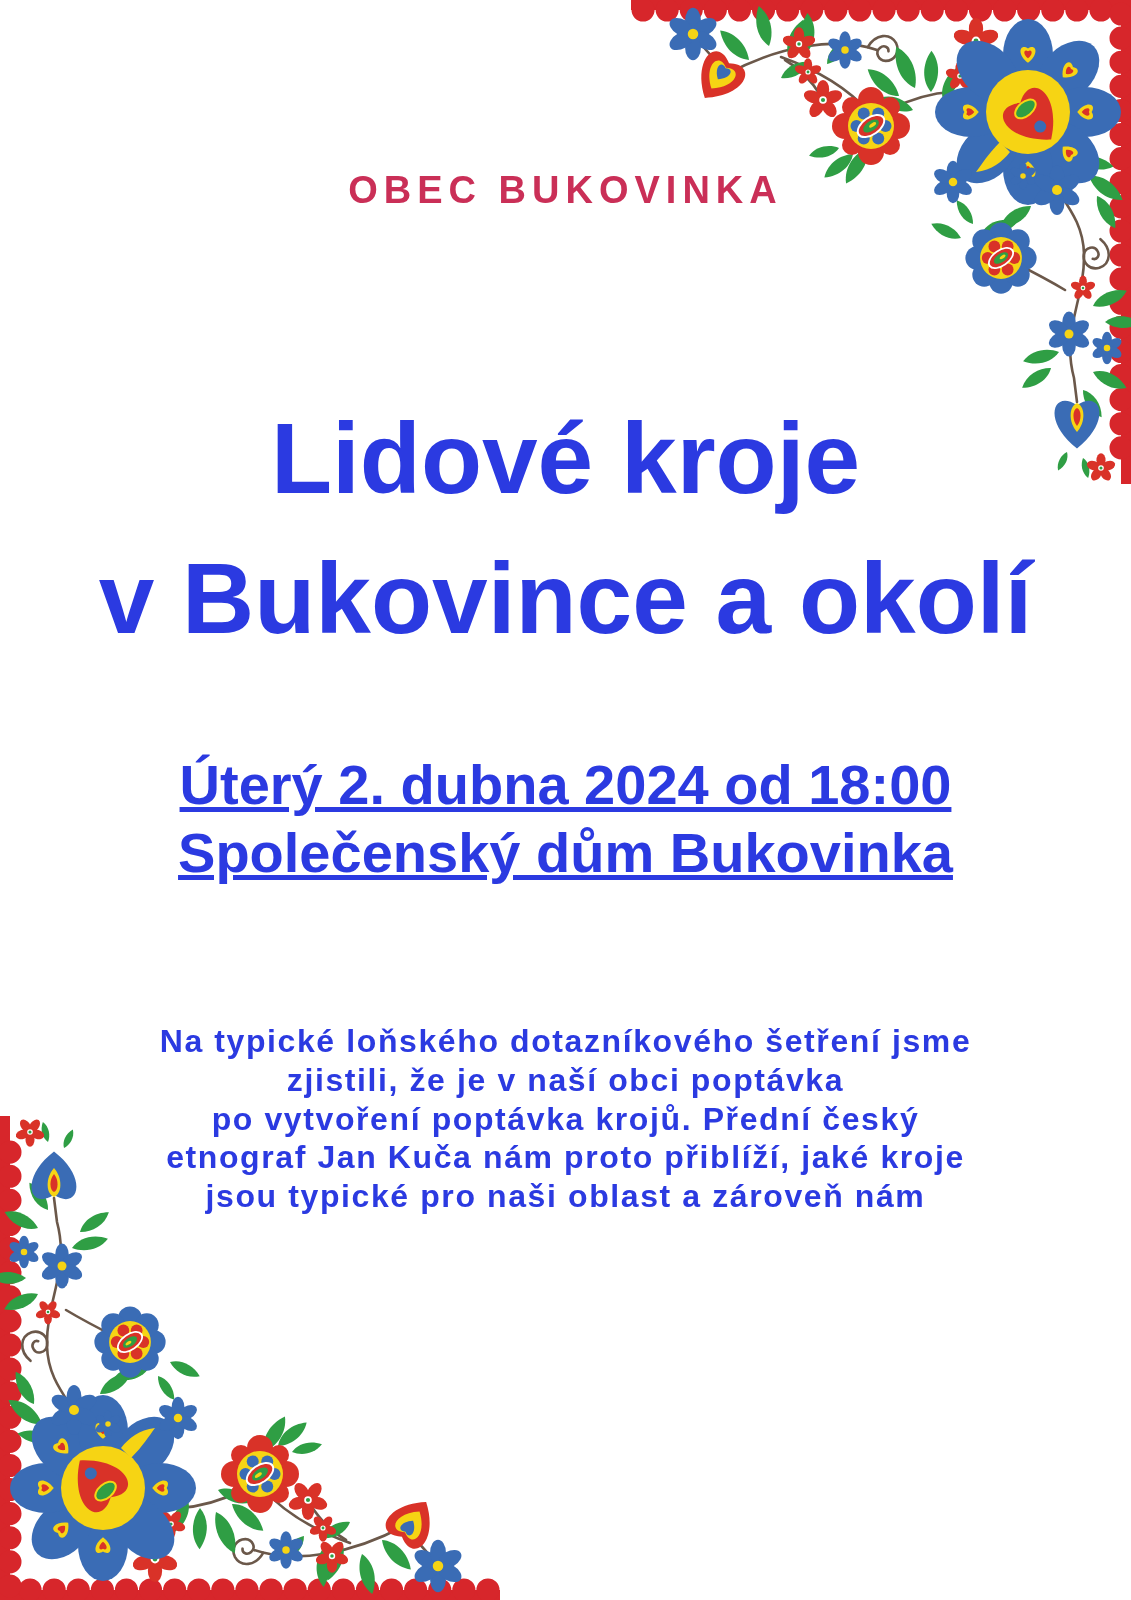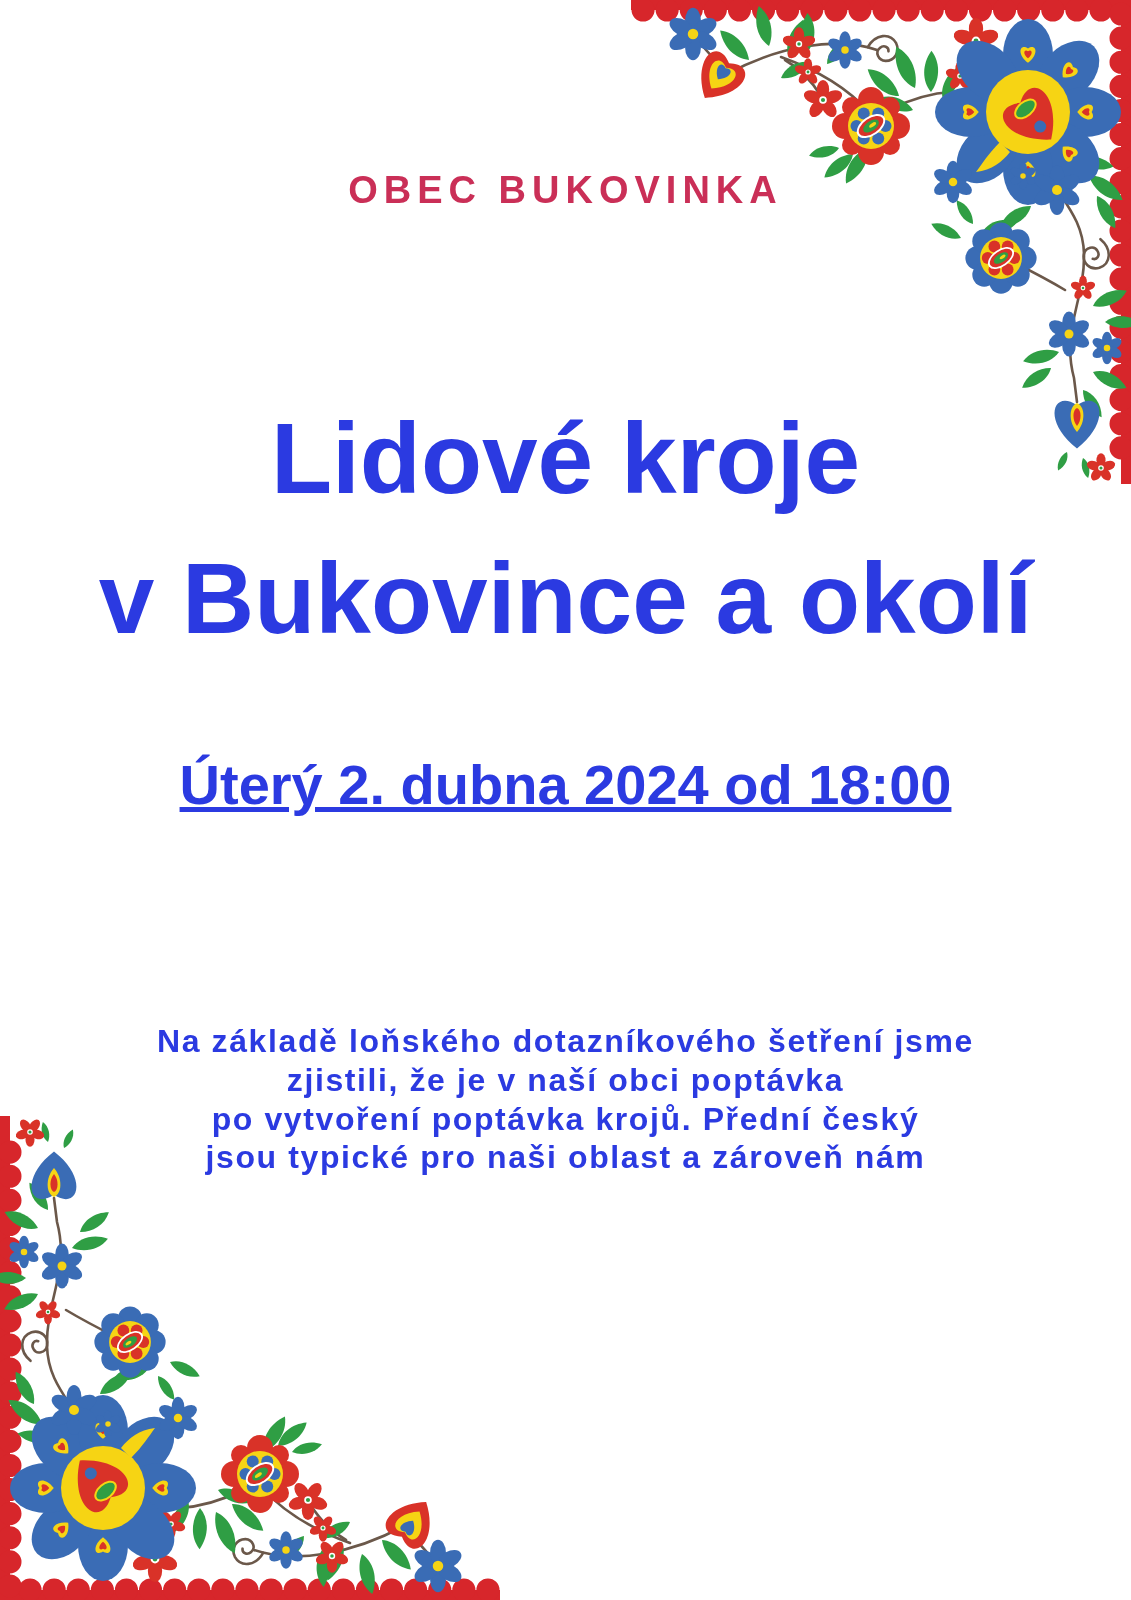--- a/index.html
+++ b/index.html
@@ -261,22 +261,24 @@
     <div>OBEC BUKOVINKA</div>
   </div>
 
   <h1 class="txt title">
     <div>Lidové kroje</div>
     <div>v Bukovince a okolí</div>
   </h1>
 
   <div class="txt when">
     <div>Úterý 2. dubna 2024 od 18:00</div>
+    <div>Společenský dům Bukovinka</div>
   </div>
 
   <div class="txt body-text">
-    <div>Na základě loňského dotazníkového šetření jsme</div>
+    <div>Na typické loňského dotazníkového šetření jsme</div>
     <div>zjistili, že je v naší obci poptávka</div>
     <div>po vytvoření poptávka krojů. Přední český</div>
+    <div>etnograf Jan Kuča nám proto přiblíží, jaké kroje</div>
     <div>jsou typické pro naši oblast a zároveň nám</div>
   </div>
 
 </div>
 
 </body></html>

